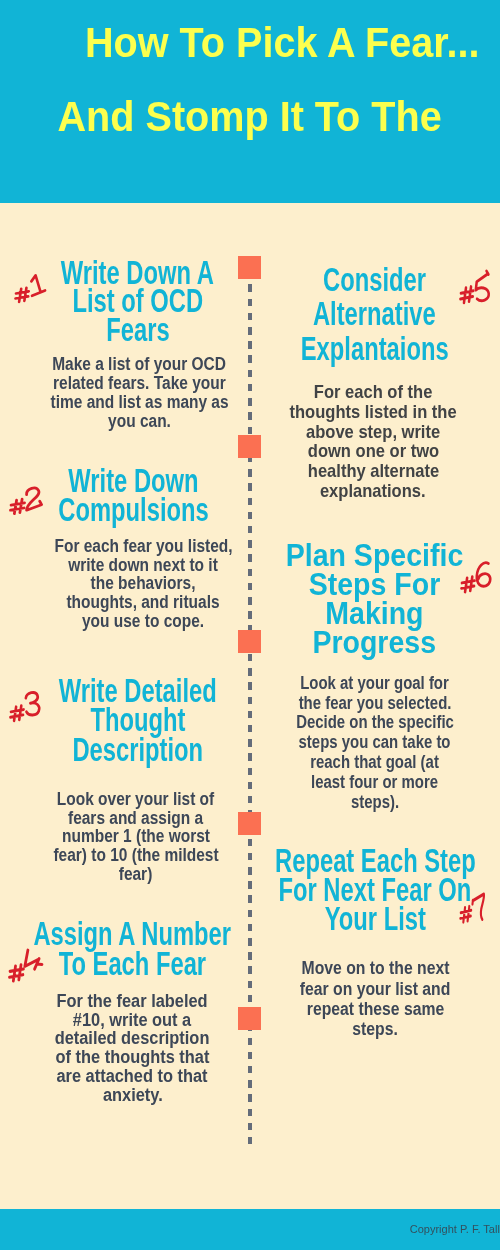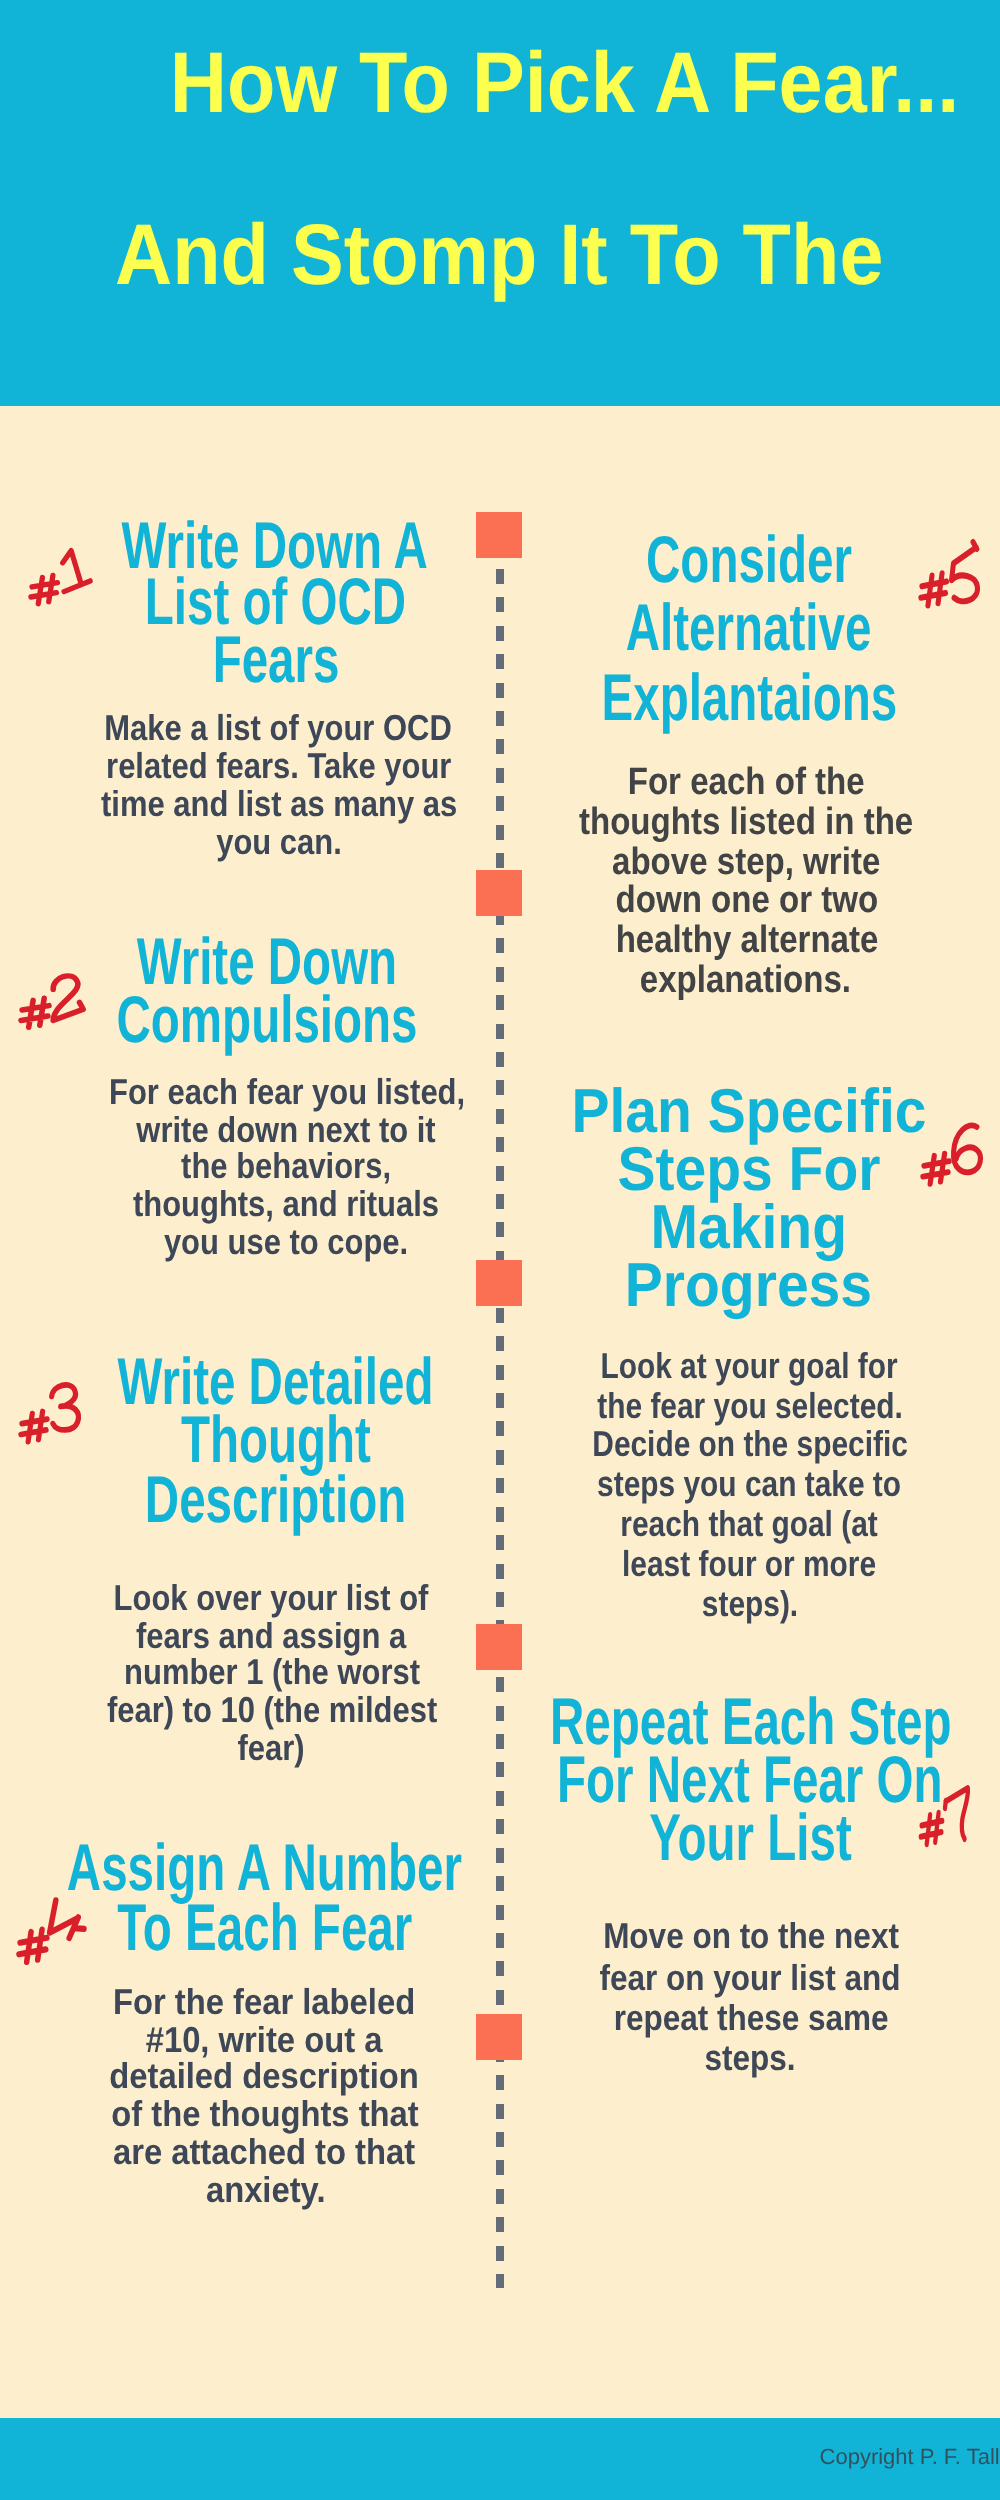--- a/index.html
+++ b/index.html
@@ -5,21 +5,21 @@
 <style>
   html,body{margin:0;padding:0;}
   body{width:500px;height:1250px;background:#fdefcd;font-family:"Liberation Sans",sans-serif;overflow:hidden;}
   .page{position:relative;width:500px;height:1250px;background:#fdefcd;overflow:hidden;}
 
   .header{position:absolute;left:0;top:0;width:500px;height:203px;background:#11b4d6;}
   .title{position:absolute;left:0;width:500px;text-align:center;color:#fcff4e;font-weight:bold;font-size:43px;line-height:56px;}
   .title i{font-style:normal;display:block;white-space:nowrap;}
   .title i>b{display:inline-block;font-weight:inherit;transform:scaleX(0.921);}
   #t1{top:14px;padding-left:32px;}
-  #t2{top:100px;}
+  #t2{top:88px;}
 
   .footer{position:absolute;left:0;top:1209px;width:500px;height:41px;background:#11b4d6;}
   .copy{position:absolute;left:0;top:14px;width:500px;text-align:right;color:#33505e;font-size:11px;margin-left:39px;}
 
   .hd{position:absolute;width:300px;text-align:center;color:#11b4d6;font-weight:bold;}
   .bd{position:absolute;width:300px;text-align:center;font-weight:bold;}
   .bd.slate{color:#3d4757;}
   .bd.gray{color:#414345;}
   .ln{display:block;white-space:nowrap;}
   .ln>b{display:inline-block;font-weight:inherit;transform:scaleX(var(--sx));}

